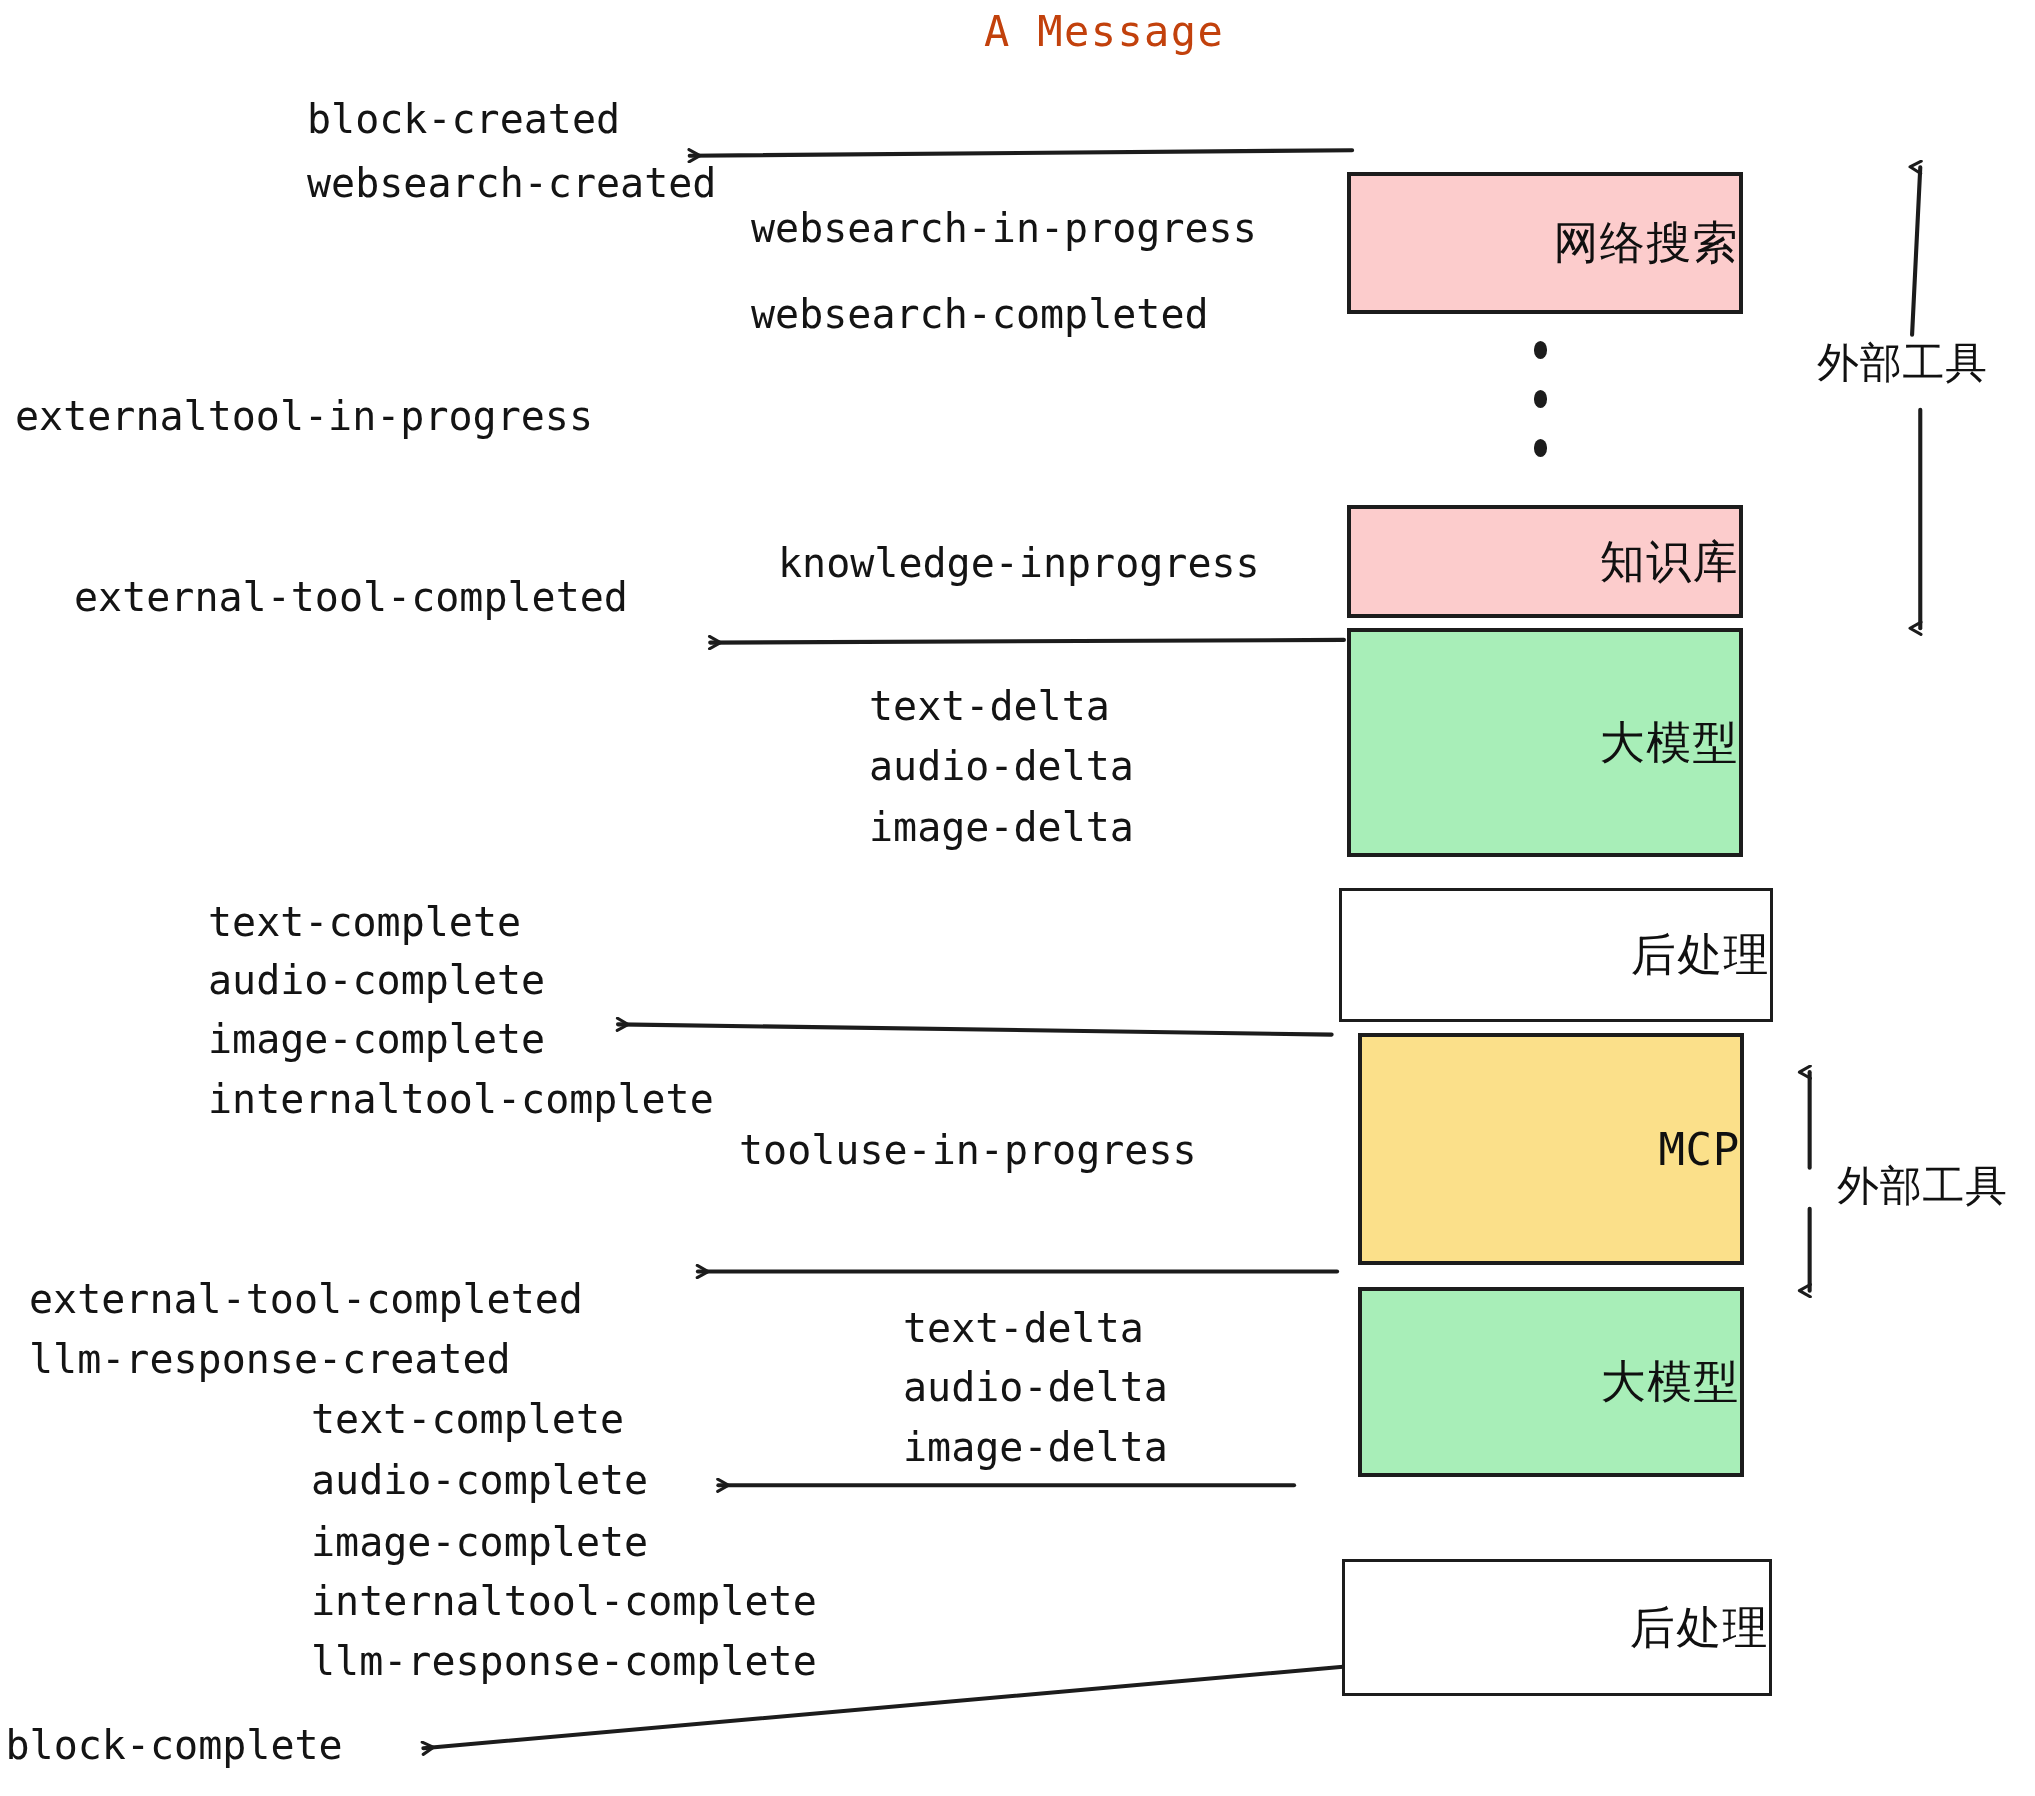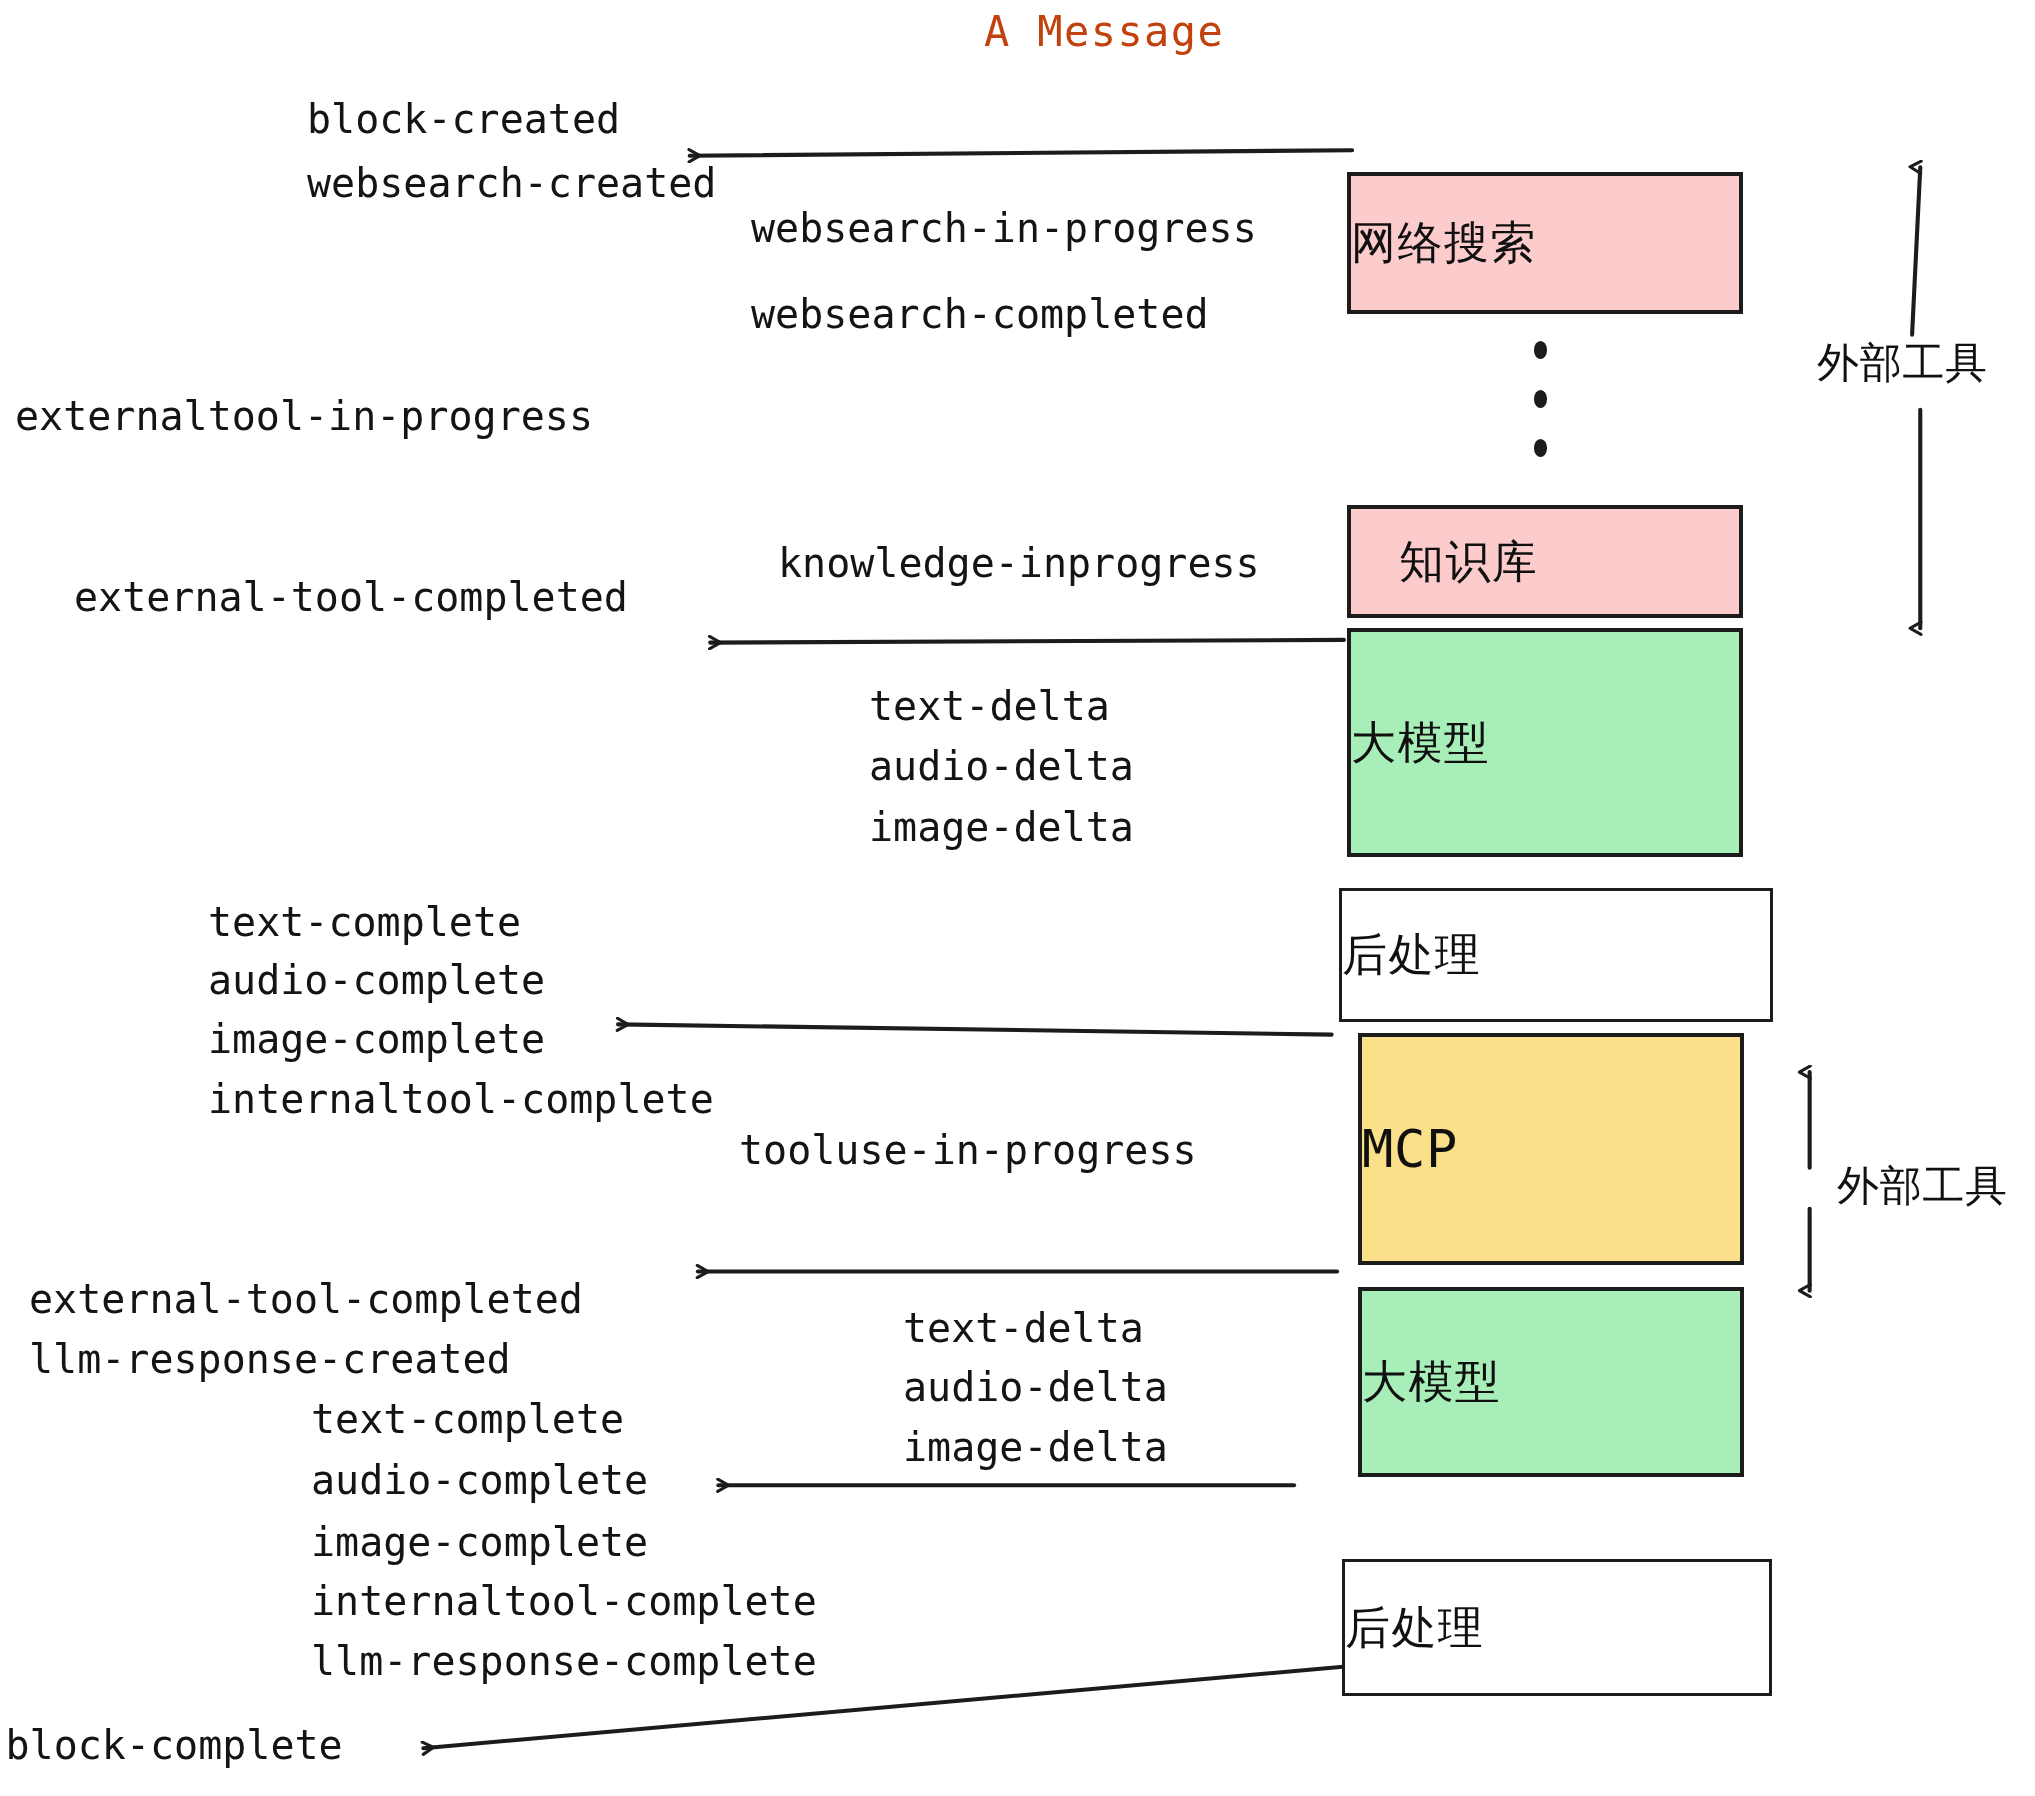--- a/index.html
+++ b/index.html
@@ -30,31 +30,31 @@
     color: #141414;
     white-space: nowrap;
     line-height: 1;
   }
   .box {
     position: absolute;
     box-sizing: border-box;
     border: 4.1px solid #1c1c1c;
     display: flex;
     align-items: center;
-    justify-content: flex-start;
+    justify-content: flex-end;
     color: #101010;
   }
   .box .cn {
     font-family: "DejaVu Sans", "Liberation Sans", sans-serif;
     font-size: 45px;
     letter-spacing: 1.4px;
   }
   .box .lat {
     font-family: "DejaVu Sans Mono", "Liberation Mono", monospace;
-    font-size: 52px;
+    font-size: 44px;
     letter-spacing: 0.7px;
   }
   .dots {
     position: absolute;
     display: flex;
     flex-direction: column;
     align-items: center;
     justify-content: space-between;
   }
   .dots span {

